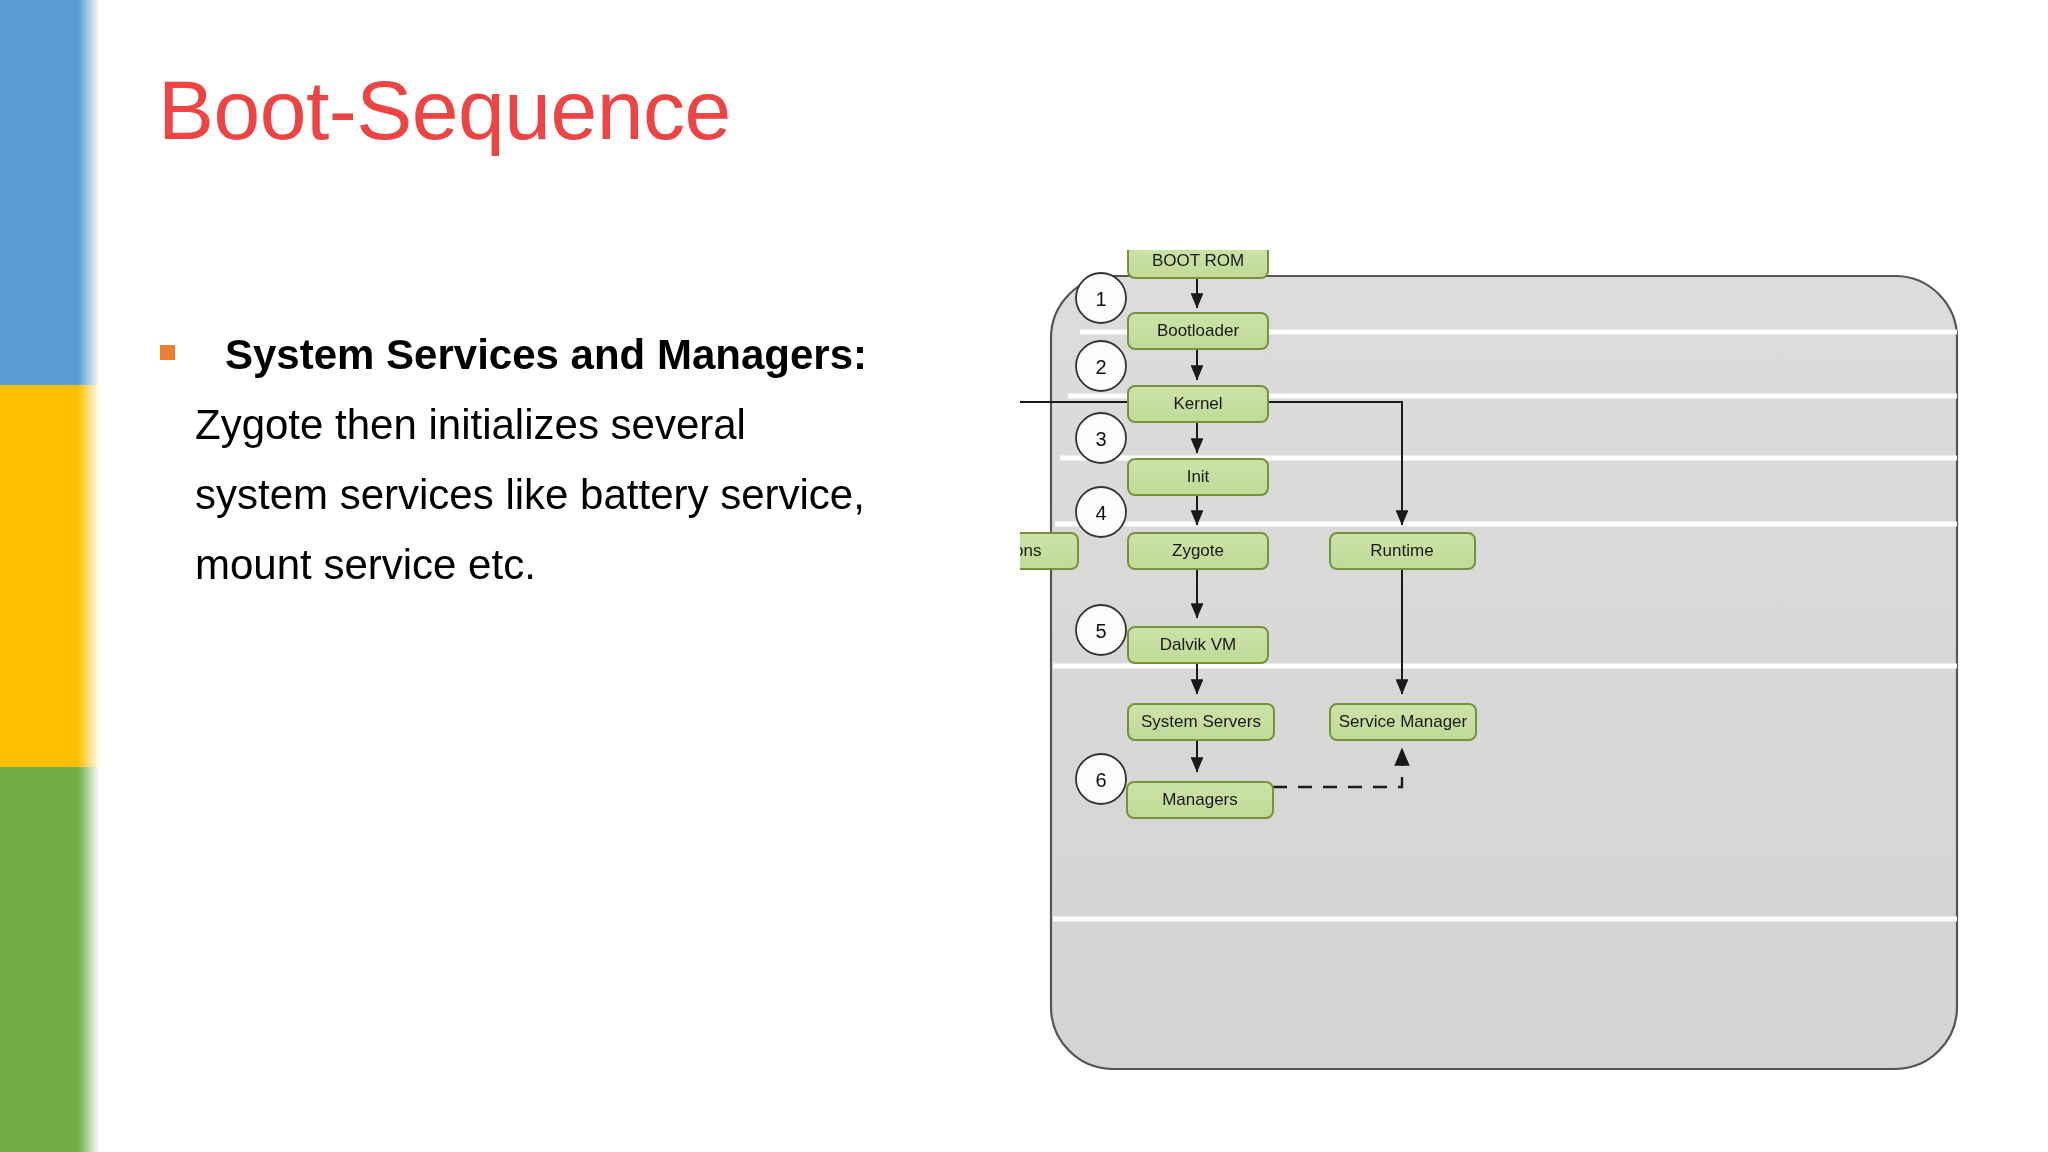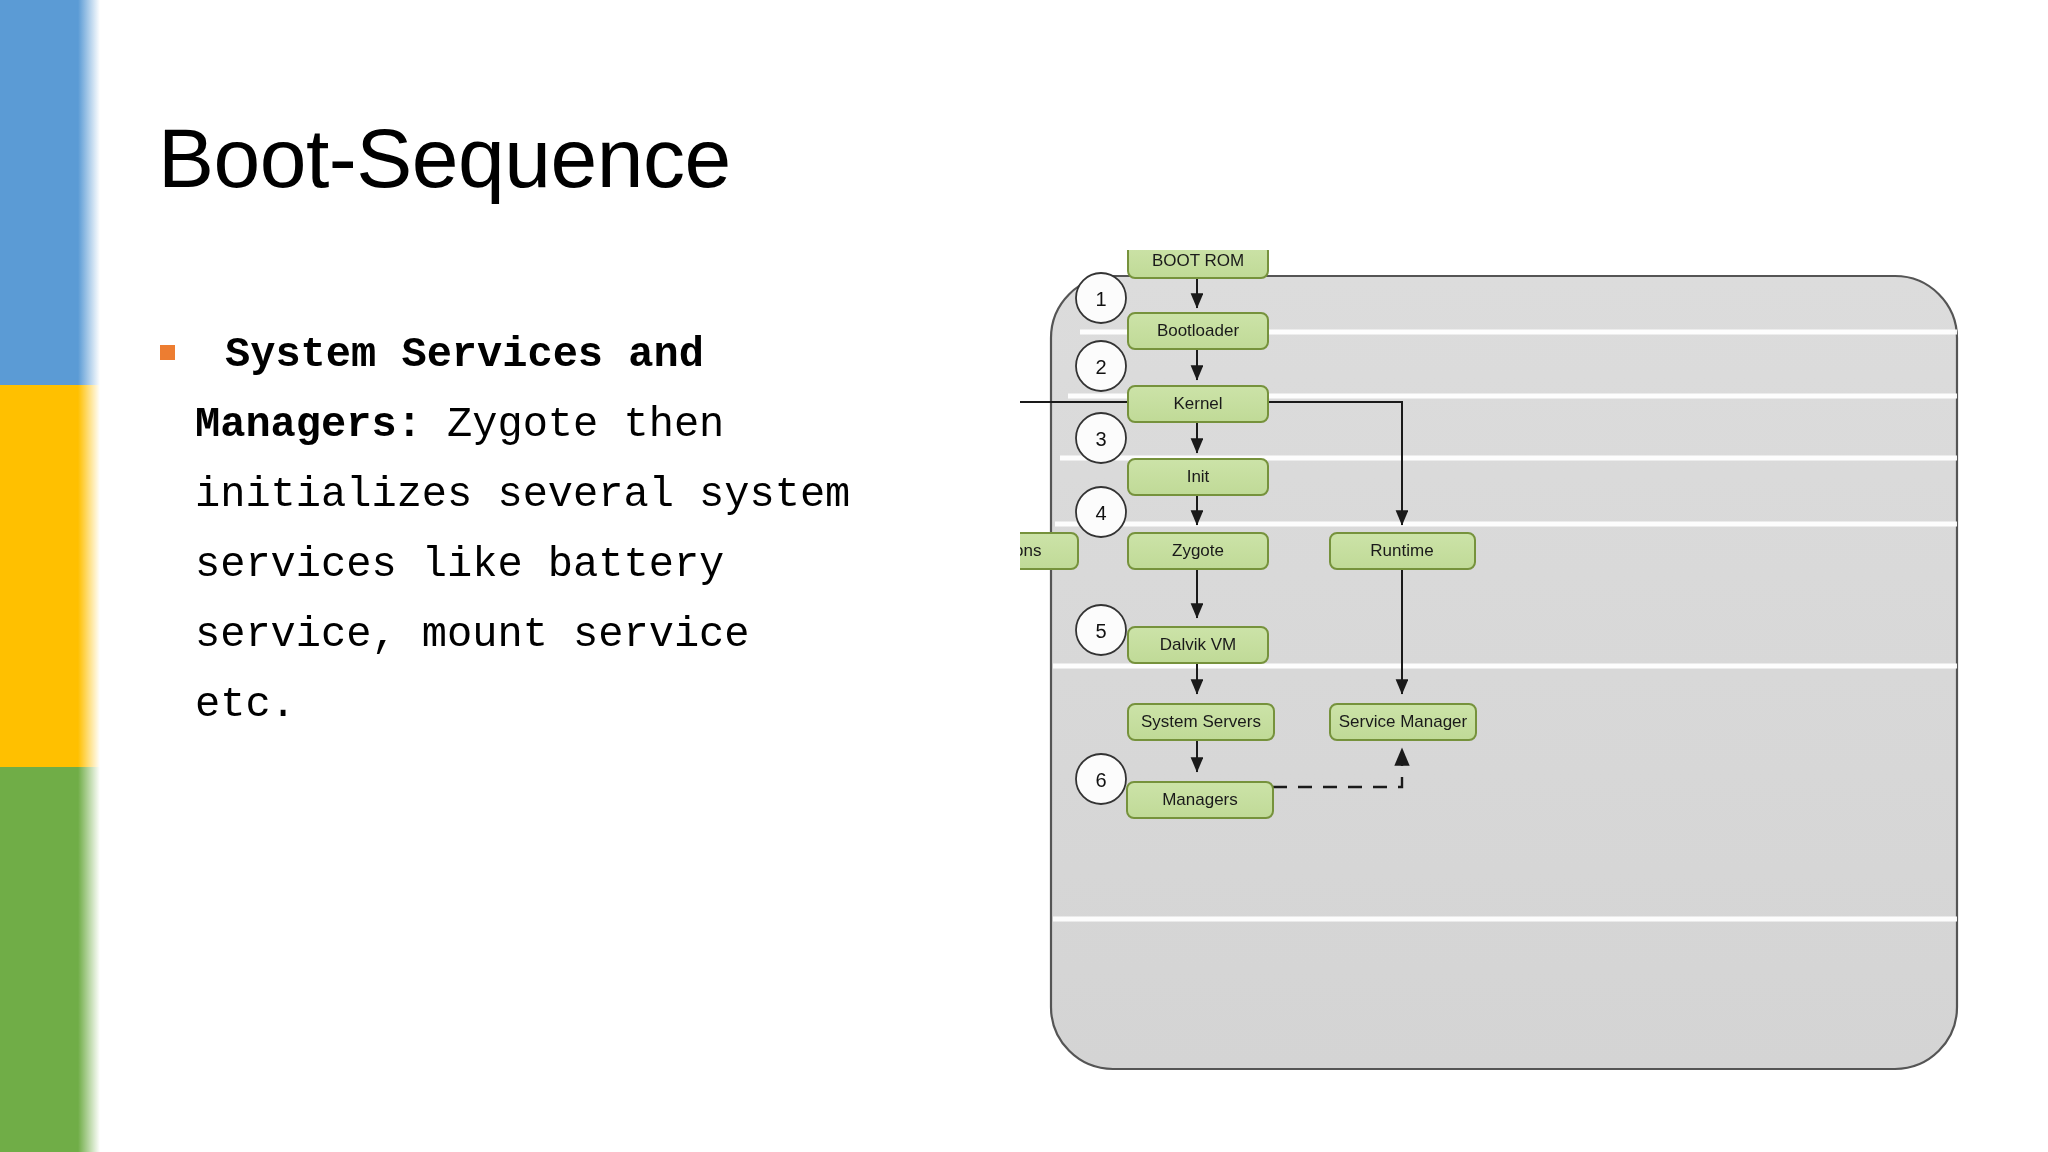--- a/index.html
+++ b/index.html
@@ -39,25 +39,24 @@
     width: 22px;
   }
 
   
   #page-title {
     position: absolute;
     left: 158px;
     top: 68px;
     font-size: 84px;
     line-height: 1.0;
-    color: #000000;
+    color: #ef4444;
     font-weight: 400;
     letter-spacing: -0.5px;
     white-space: nowrap;
-    margin-top: 48px;
   }
 
   
   #bullet-list {
     position: absolute;
     left: 155px;
     top: 320px;
     width: 720px;
   }
   .bullet-row {
@@ -71,21 +70,20 @@
     top: 25px;
     width: 15px;
     height: 15px;
     background: #ED7D31;
   }
   .bullet-text {
     font-size: 42px;
     line-height: 70px;
     color: #000000;
     font-weight: 400;
-    font-family: Liberation Mono, monospace;
   }
   .bullet-text .lead {
     font-weight: 700;
   }
   .bullet-indent { display: inline-block; width: 30px; }
 
   
   #boot-diagram {
     position: absolute;
     left: 1020px;

